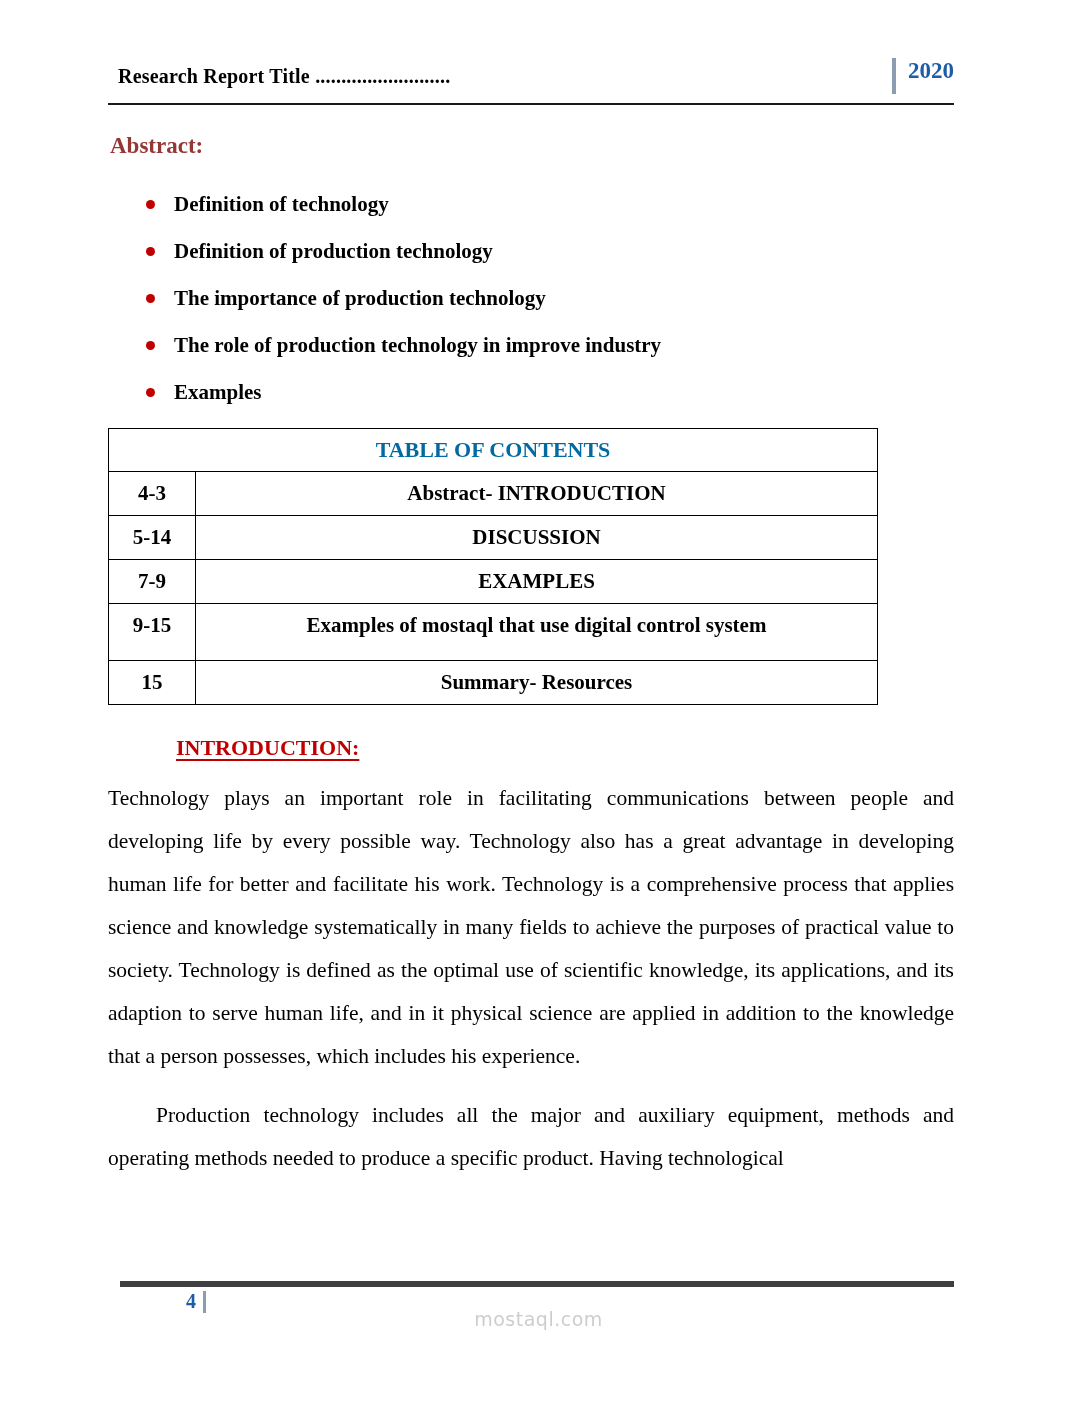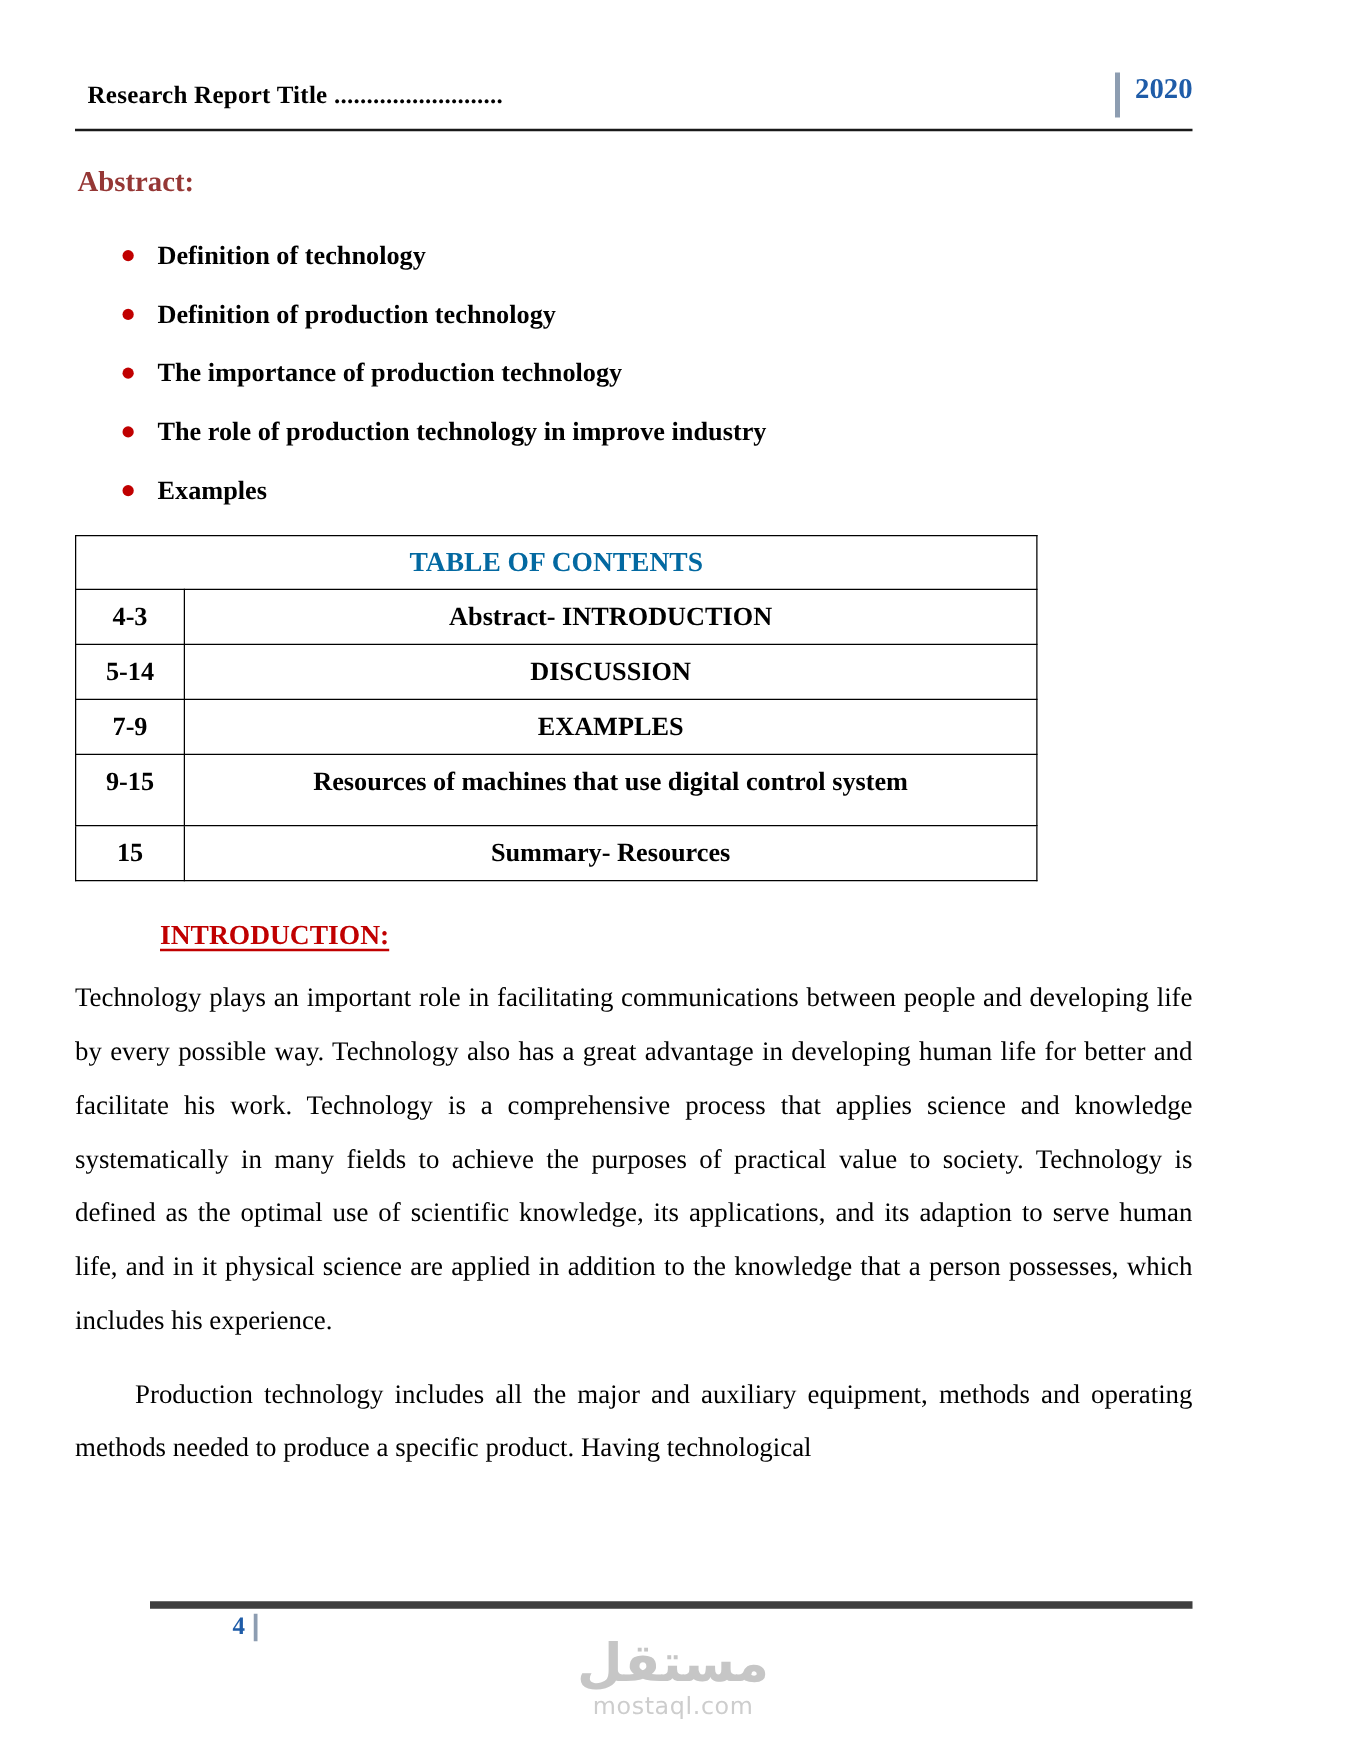--- a/index.html
+++ b/index.html
@@ -6,21 +6,21 @@
   html, body { background: #ffffff; }
   body {
     width: 1080px; height: 1406px;
     font-family: "Liberation Serif", serif;
     color: #000000;
   }
   .page {
     position: relative;
     width: 1077px; height: 1406px;
     background: #ffffff;
-    padding: 58px 123px 0 60px;
+    padding: 58px 123px 0 108px;
     overflow: hidden;
   }
 
   
   .header-row {
     display: flex; justify-content: space-between; align-items: center;
     padding-left: 10px;
   }
   .report-title { font-size: 20px; font-weight: bold; letter-spacing: .2px; }
   .year-wrap { display: flex; align-items: flex-start; gap: 12px; }
@@ -143,21 +143,21 @@
       <tr>
         <td>5-14</td>
         <td>DISCUSSION</td>
       </tr>
       <tr>
         <td>7-9</td>
         <td>EXAMPLES</td>
       </tr>
       <tr>
         <td>9-15</td>
-        <td>Resources of machines that use digital control system</td>
+        <td>Examples of mostaql that use digital control system</td>
       </tr>
       <tr>
         <td>15</td>
         <td>Summary- Resources</td>
       </tr>
     </tbody>
   </table>
 
   <div>
     <h3 class="intro-heading">INTRODUCTION:</h3>
@@ -166,17 +166,16 @@
   </div>
 
   <div class="footer-rule"></div>
 
   <div class="page-num">
     <span class="num">4</span>
     <span class="pbar"></span>
   </div>
 
   <div class="watermark">
-    <div class="wm-ar">مستقل</div>
     <div class="wm-url">mostaql.com</div>
   </div>
 
 </div>
 
 </body></html>

